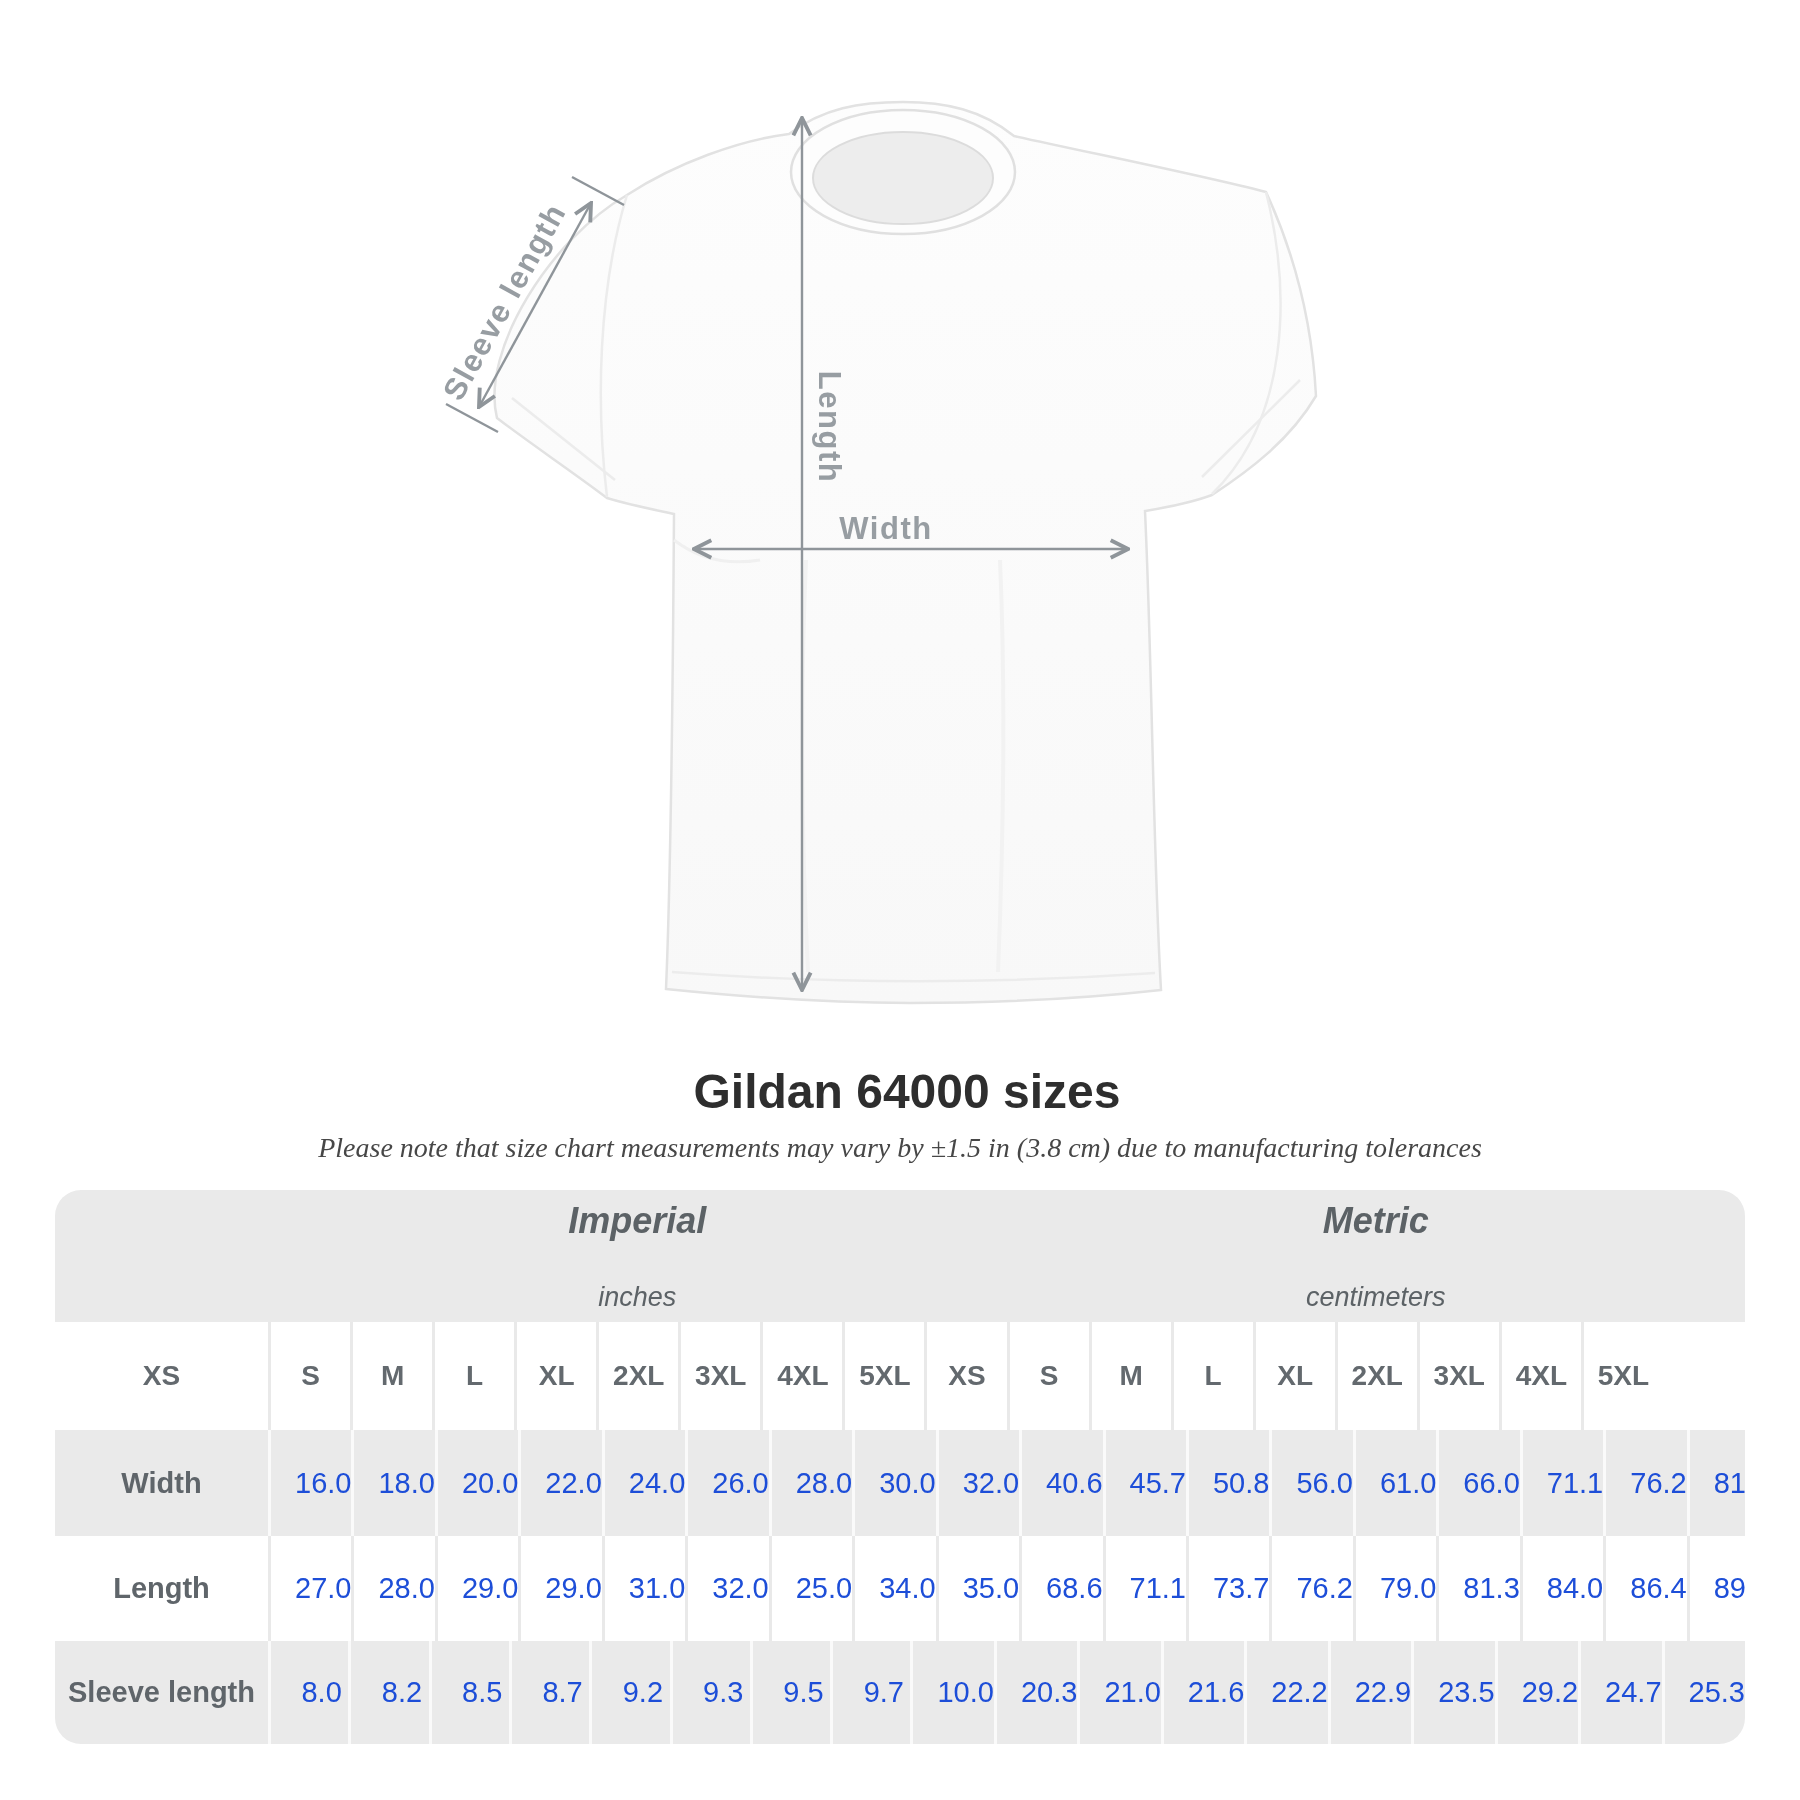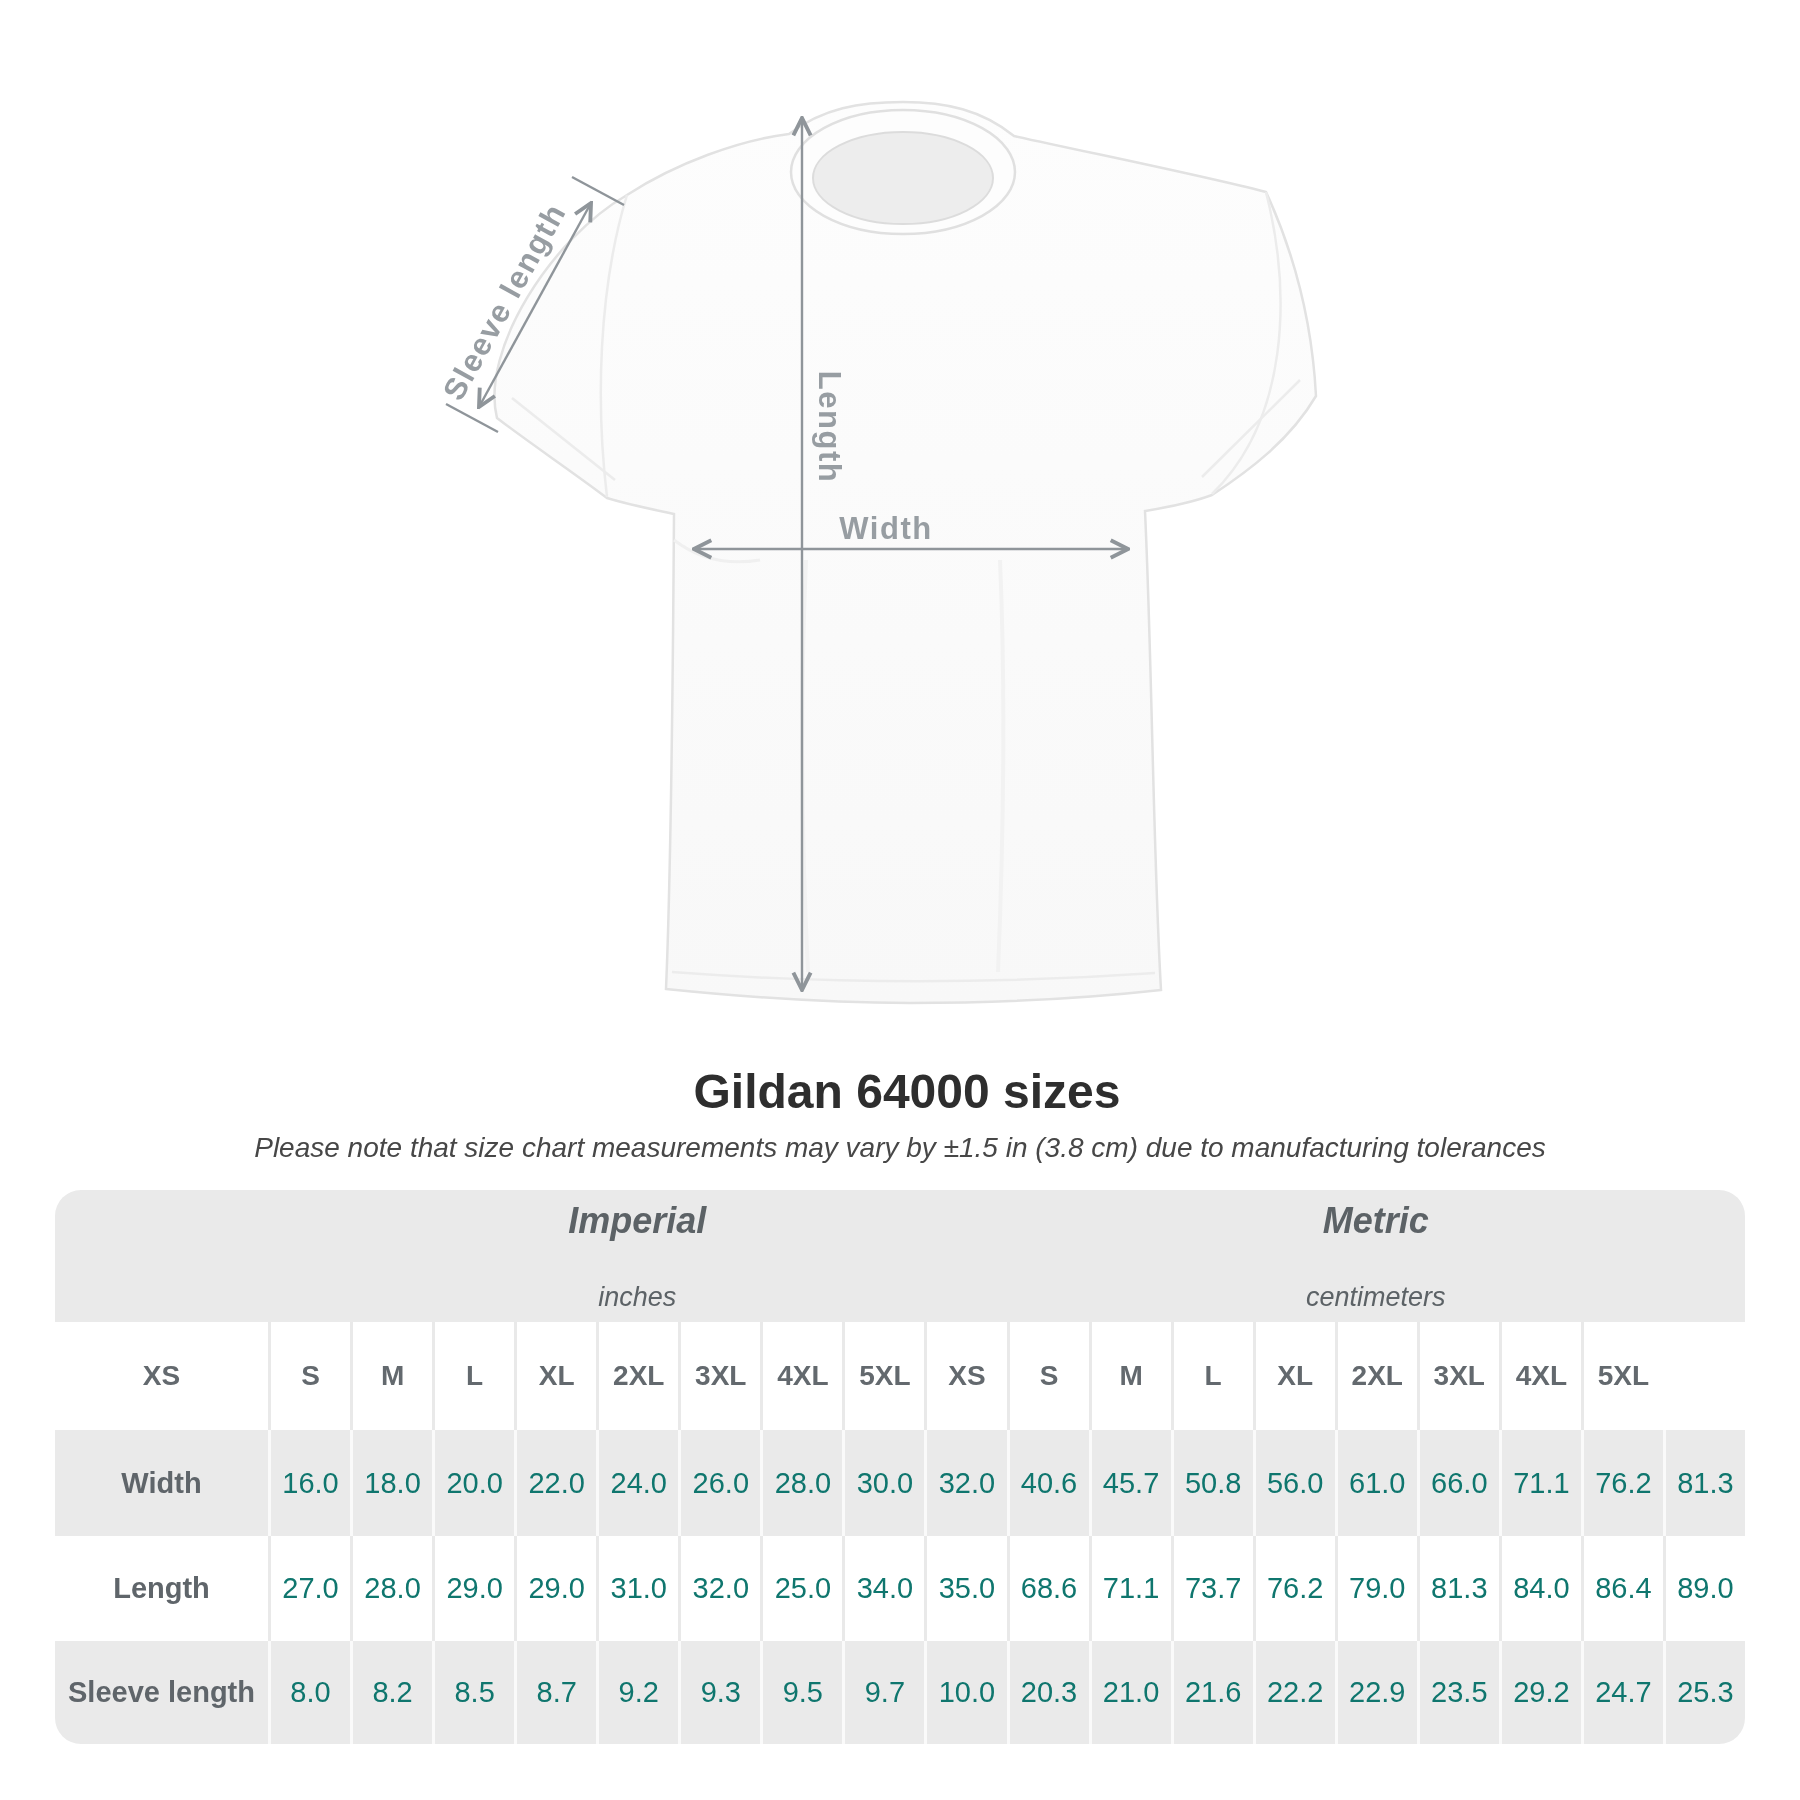--- a/index.html
+++ b/index.html
@@ -9,39 +9,39 @@
   .shirt-svg{position:absolute;left:0;top:0;width:1800px;height:1800px;}
 
   .dim-label{position:absolute;color:#979da2;font-weight:700;font-size:31px;letter-spacing:1.5px;white-space:nowrap;}
   .dim-label.sleeve{left:505px;top:302px;transform:translate(-50%,-50%) rotate(-61deg);}
   .dim-label.len{left:829px;top:427px;transform:translate(-50%,-50%) rotate(90deg);}
   .dim-label.wid{left:886px;top:529px;transform:translate(-50%,-50%);}
 
   .title{position:absolute;left:0;top:1064px;width:1800px;text-align:center;
          font-size:48px;font-weight:700;color:#2e2e2e;padding-left:7px;}
   .subtitle{position:absolute;left:0;top:1132px;width:1800px;text-align:center;
-         font-size:28px;font-style:italic;color:#474747;}
+         font-size:28px;font-style:italic;color:#474747;font-family:Liberation Serif, serif;}
 
   .size-table{position:absolute;left:55px;top:1190px;width:1690px;border-radius:26px;overflow:hidden;}
   .trow{display:grid;grid-template-columns:213px repeat(18,1fr);}
   .unit-row{height:132px;background:#eaeaea;}
   .r-size{height:108px;background:#ffffff;}
   .r-width{height:106px;background:#eaeaea;}
   .r-length{height:105px;background:#ffffff;}
   .r-sleeve{height:103px;background:#eaeaea;}
   .cell{display:flex;flex-direction:column;align-items:center;justify-content:center;text-align:center;}
   .span9{grid-column:span 9;gap:32px;}
   .sep-gray .cell:not(:first-child){border-left:3px solid #e9e9e9;}
   .sep-white .cell:not(:first-child){border-left:3px solid #fafafa;}
 
   .unit-name{font-weight:700;font-style:italic;font-size:36px;color:#5c6266;}
   .unit-sub{font-style:italic;font-size:27px;color:#5c6266;margin-top:8px;}
   .lbl{font-weight:700;color:#5f656a;font-size:29px;}
   .size-hd{font-weight:700;color:#63696e;font-size:28px;}
-  .val{color:#0f766e;font-size:29px;}
+  .val{color:#1d4ed8;font-size:29px;padding-left:24px;}
 </style>
 </head>
 <body>
 
 <div class="page">
 
   <svg class="shirt-svg" viewBox="0 0 1800 1800" xmlns="http://www.w3.org/2000/svg">
     <defs>
       <marker id="dimArrow" viewBox="0 0 10 10" refX="9" refY="5" markerWidth="9" markerHeight="9" orient="auto-start-reverse">
         <path d="M1,1 L9,5 L1,9" fill="none" stroke="#8f959a" stroke-width="1.8"></path>

